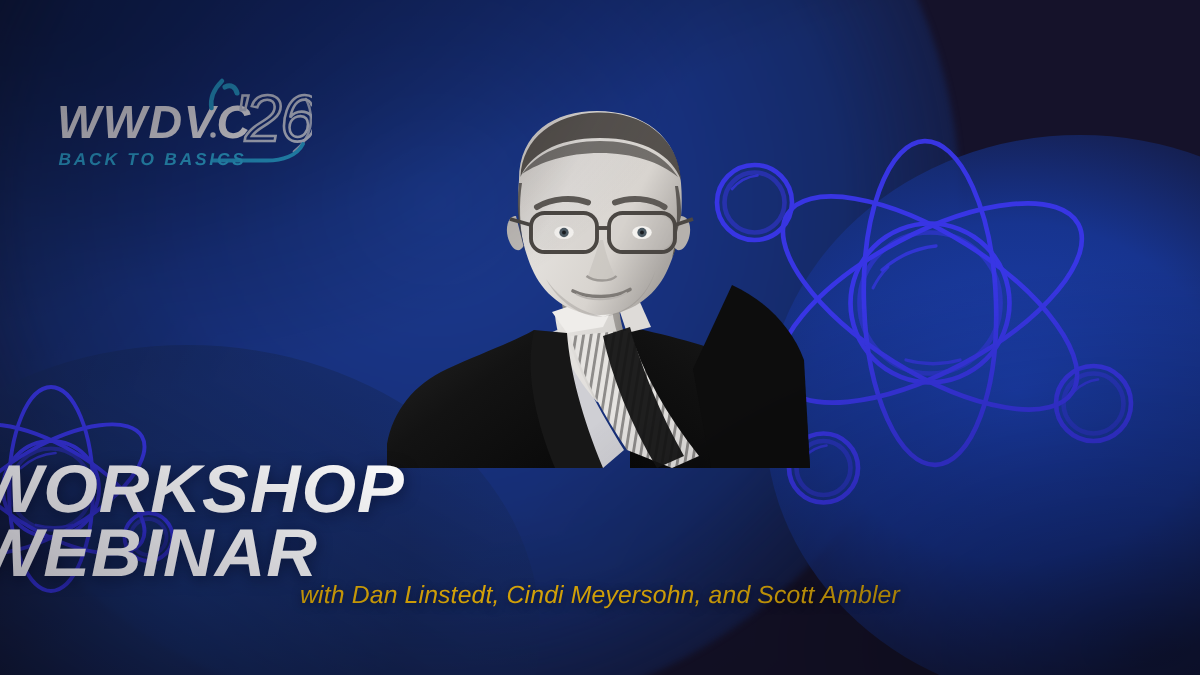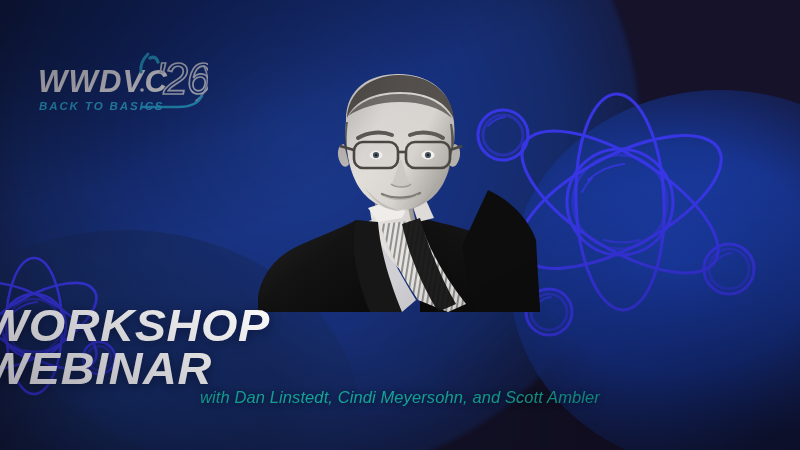--- a/index.html
+++ b/index.html
@@ -131,21 +131,21 @@
     letter-spacing: 0.6px;
     transform: scaleX(1.04);
     text-shadow: 0 2px 10px rgba(5,8,30,0.55);
   }
   .subtitle {
     position: absolute;
     left: 0;
     right: 0;
     top: 388px;
     text-align: center;
-    color: #14b8a6;
+    color: #eab308;
     font-size: 16.5px;
     font-weight: normal;
     letter-spacing: 0.1px;
     text-shadow: 0 1px 6px rgba(5,8,30,0.6);
   }
 </style>
 </head>
 <body>
 
 <div id="stage">

